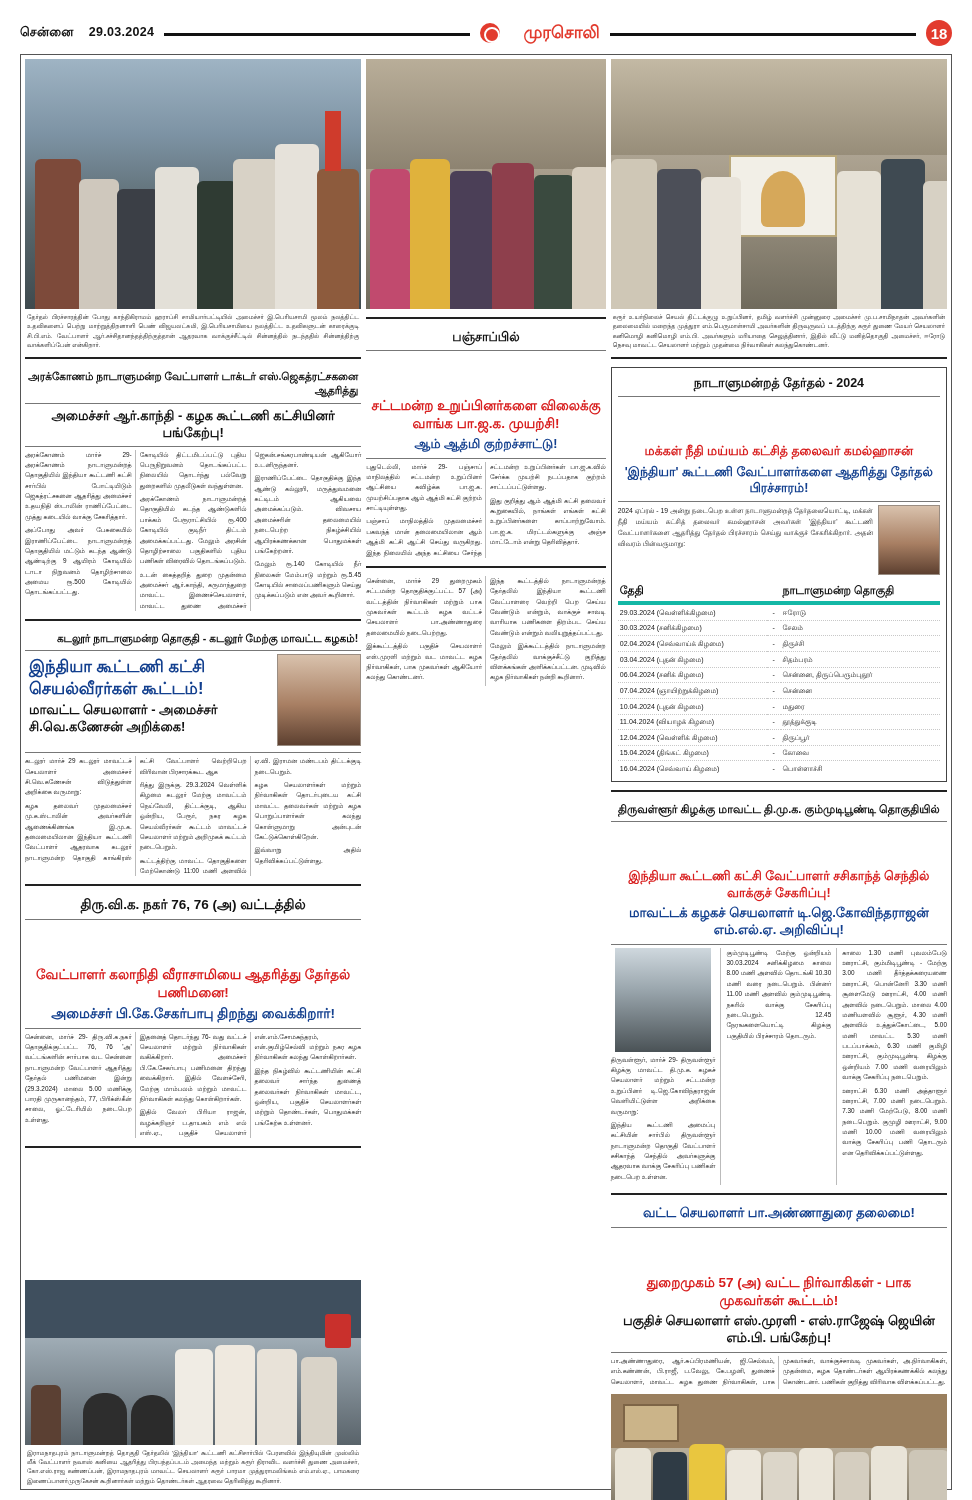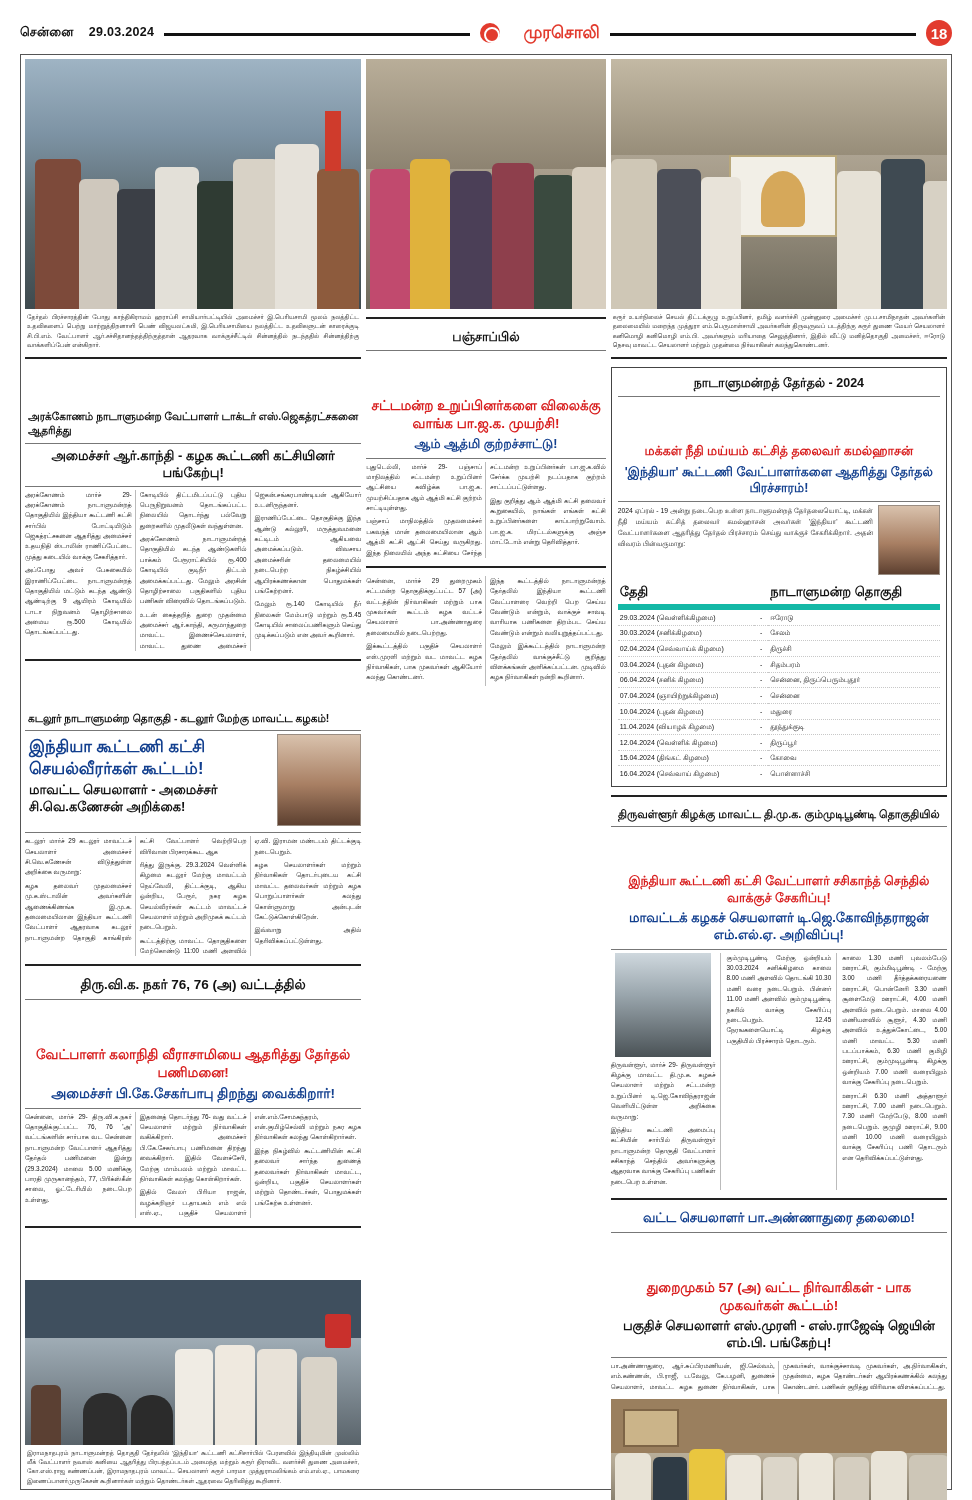--- a/index.html
+++ b/index.html
@@ -63,23 +63,22 @@
 
   
   .p-crowd { background: linear-gradient(180deg,#9fb4c4 0%, #7d93a4 30%, #5c6b71 60%, #3f4a4e 100%); }
   .p-hall  { background: linear-gradient(180deg,#c8c2b4 0%, #a89e8c 45%, #6f6a5c 100%); }
   .p-stage { background: linear-gradient(180deg,#c9d3da 0%, #9aa7b0 40%, #59636a 100%); }
   .p-room  { background: linear-gradient(180deg,#d6cfc0 0%, #b3a893 50%, #6d6657 100%); }
   .fig { position:absolute; bottom:0; border-radius: 6px 6px 0 0; }
 
   
   .kicker {
-    text-align:left; font-size: 10.5px; font-weight: bold; line-height: 1.35;
+    text-align:right; font-size: 10.5px; font-weight: bold; line-height: 1.35;
     padding: 2px 3px;
-    margin-top: 40px;
   }
   .hl-red {
     text-align:center; color:#d81e1e; font-weight:bold;
     line-height: 1.3; padding: 2px 3px; margin-top: 44px;
   }
   .hl-blue {
     text-align:center; color:#123f8e; font-weight:bold;
     line-height: 1.3; padding: 2px 3px;
   }
   .hl-black {
@@ -96,22 +95,22 @@
   
   .cols3 { column-count: 3; column-gap: 8px; column-rule: 1px solid #bbb; }
   .cols2 { column-count: 2; column-gap: 8px; column-rule: 1px solid #bbb; }
   .body { font-size: 6.4px; line-height: 1.62; text-align: justify; }
   .body p { margin: 0 0 3px 0; }
 
   
   .boxed { border: 1px solid #444; padding: 5px 6px; }
   .tbl { width: 100%; border-collapse: collapse; font-size: 7px; }
   .tbl th {
-    text-align: left; font-weight: bold; font-size: 13px;
-    border-bottom: 6px solid #14b8a6; padding: 2px 2px 3px 2px;
+    text-align: left; font-weight: bold; font-size: 11px;
+    border-bottom: 4px solid #14b8a6; padding: 2px 2px 3px 2px;
   }
   .tbl td { padding: 2.6px 2px; vertical-align: top; line-height: 1.35; }
   .tbl td.dash { width: 14px; text-align: center; }
   .tbl tr + tr td { border-top: 1px dotted #c8c8c8; }
 
   .portrait {
     width: 62px; height: 70px; float: right; margin: 0 0 3px 5px;
     background: linear-gradient(180deg,#d9c2ad 0%, #a87f63 55%, #5d4030 100%);
     border: 1px solid #9a8d82;
   }

